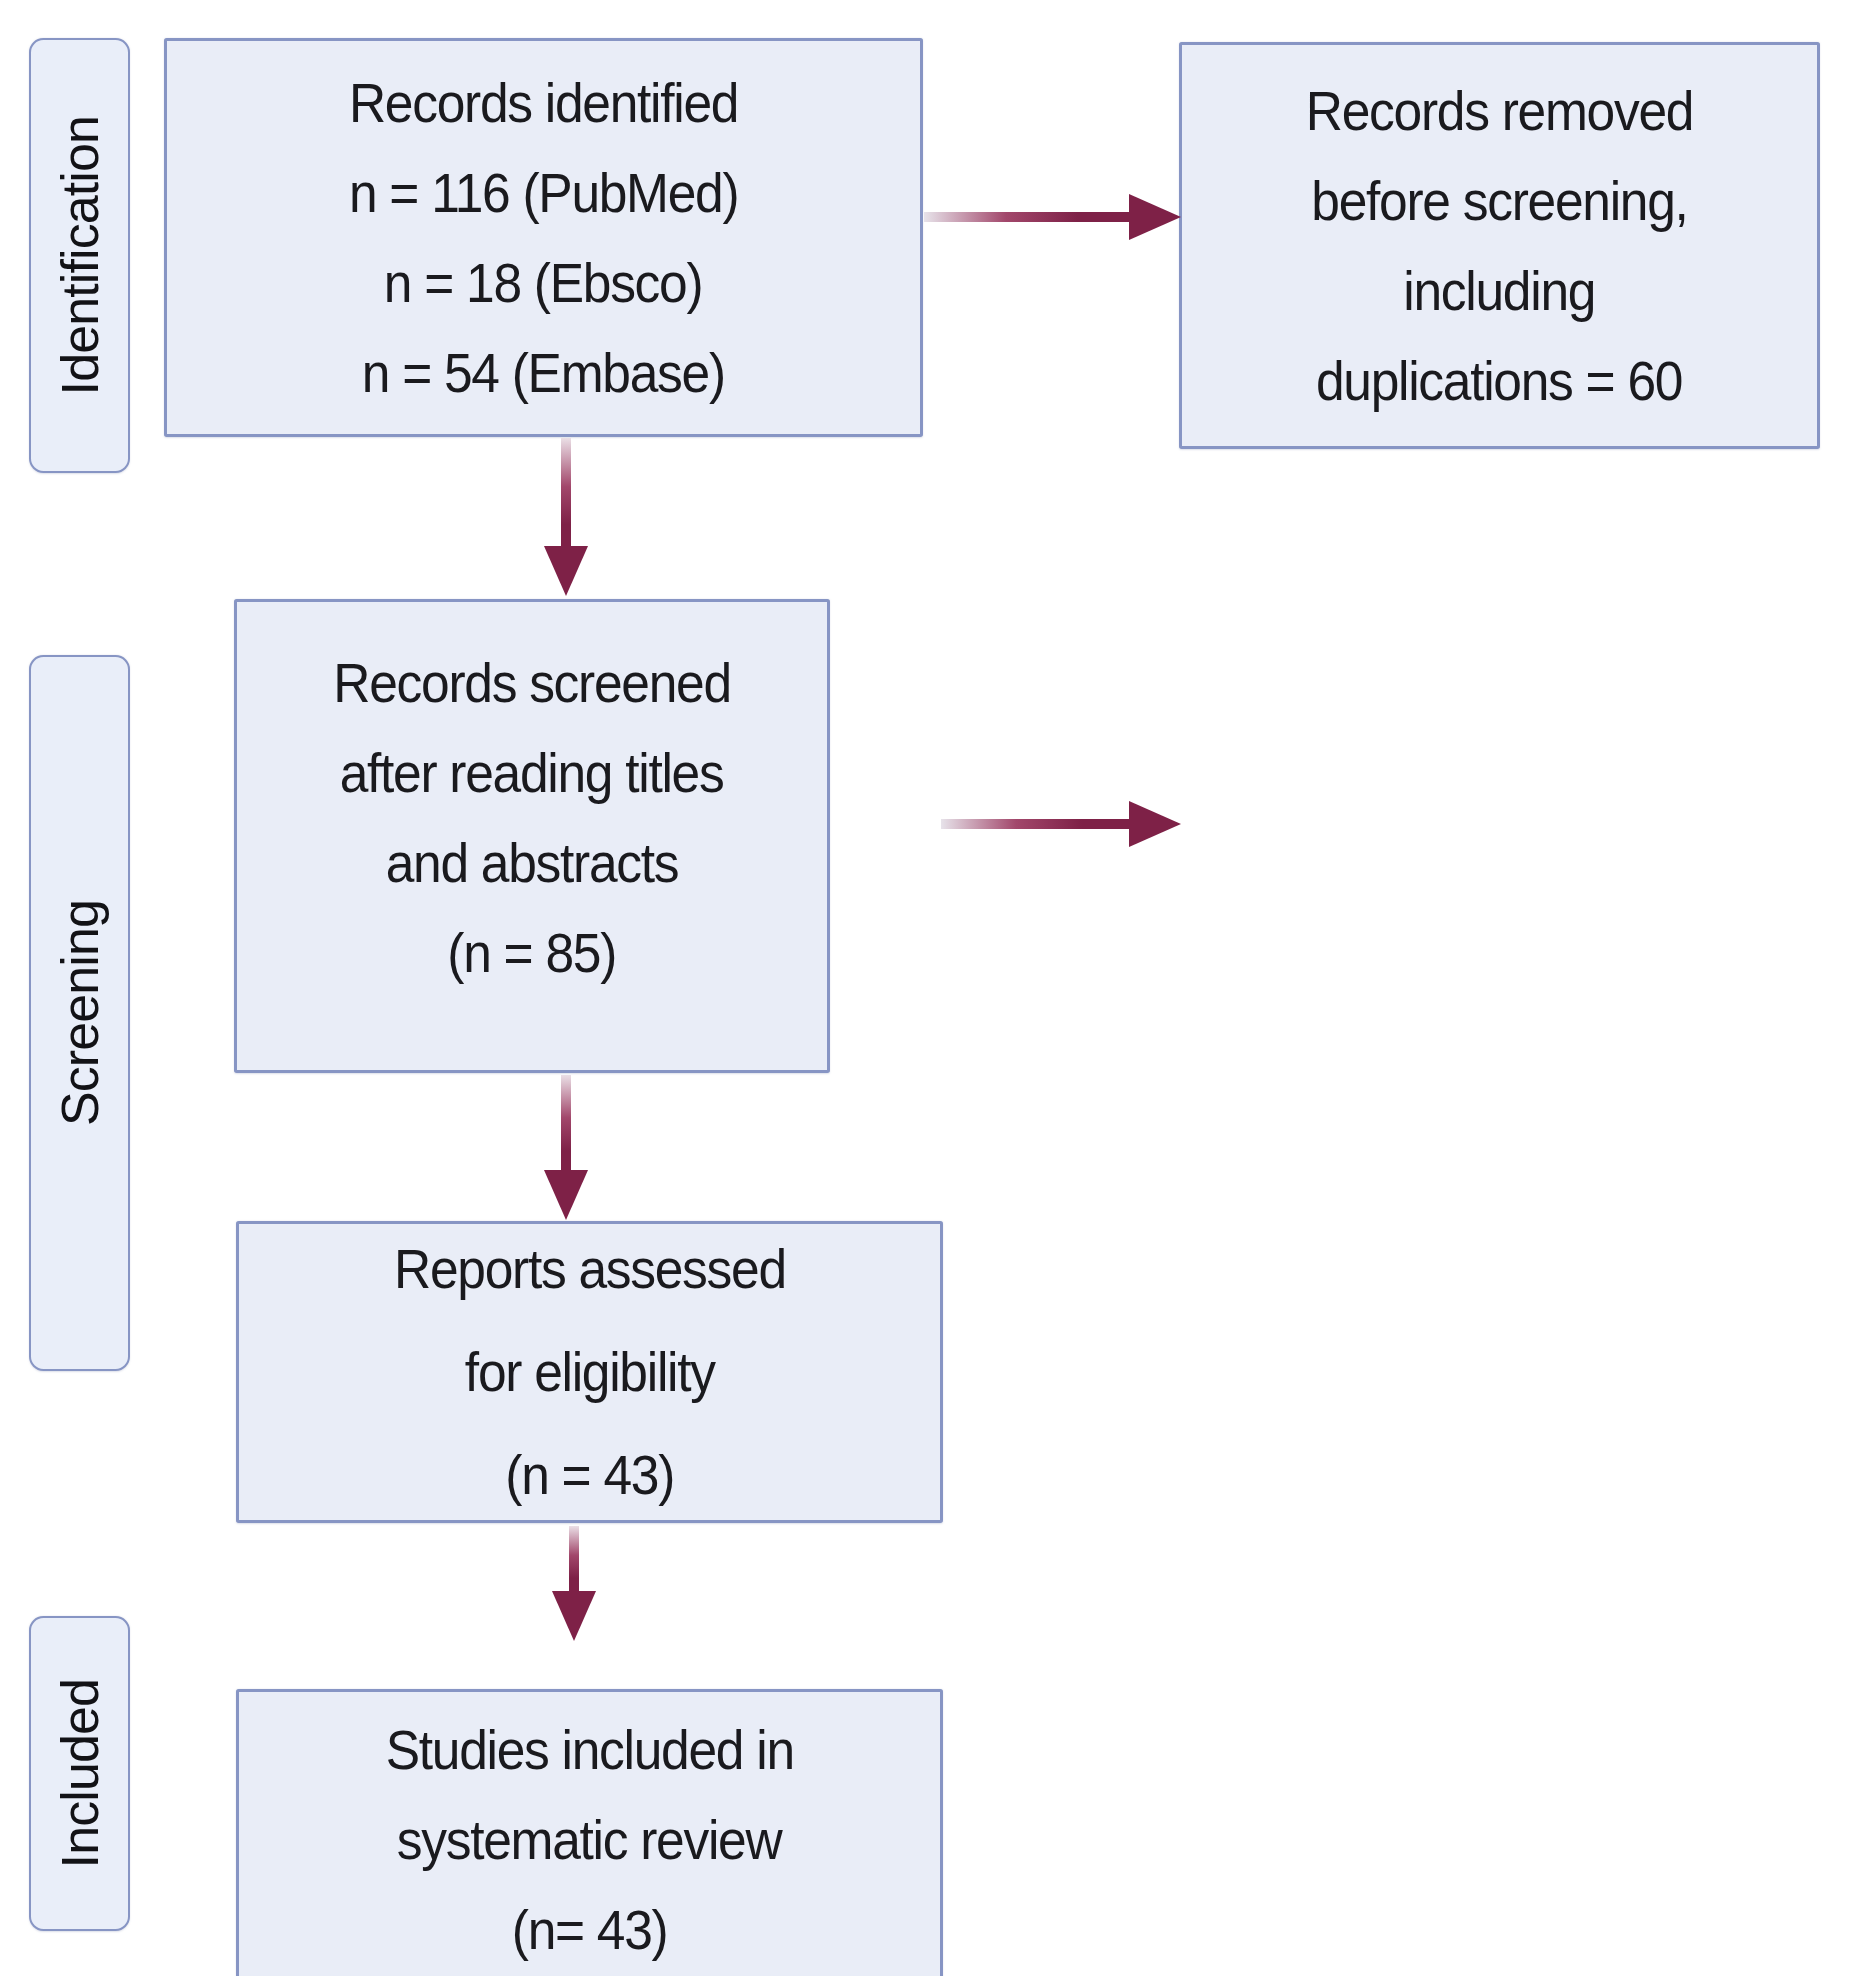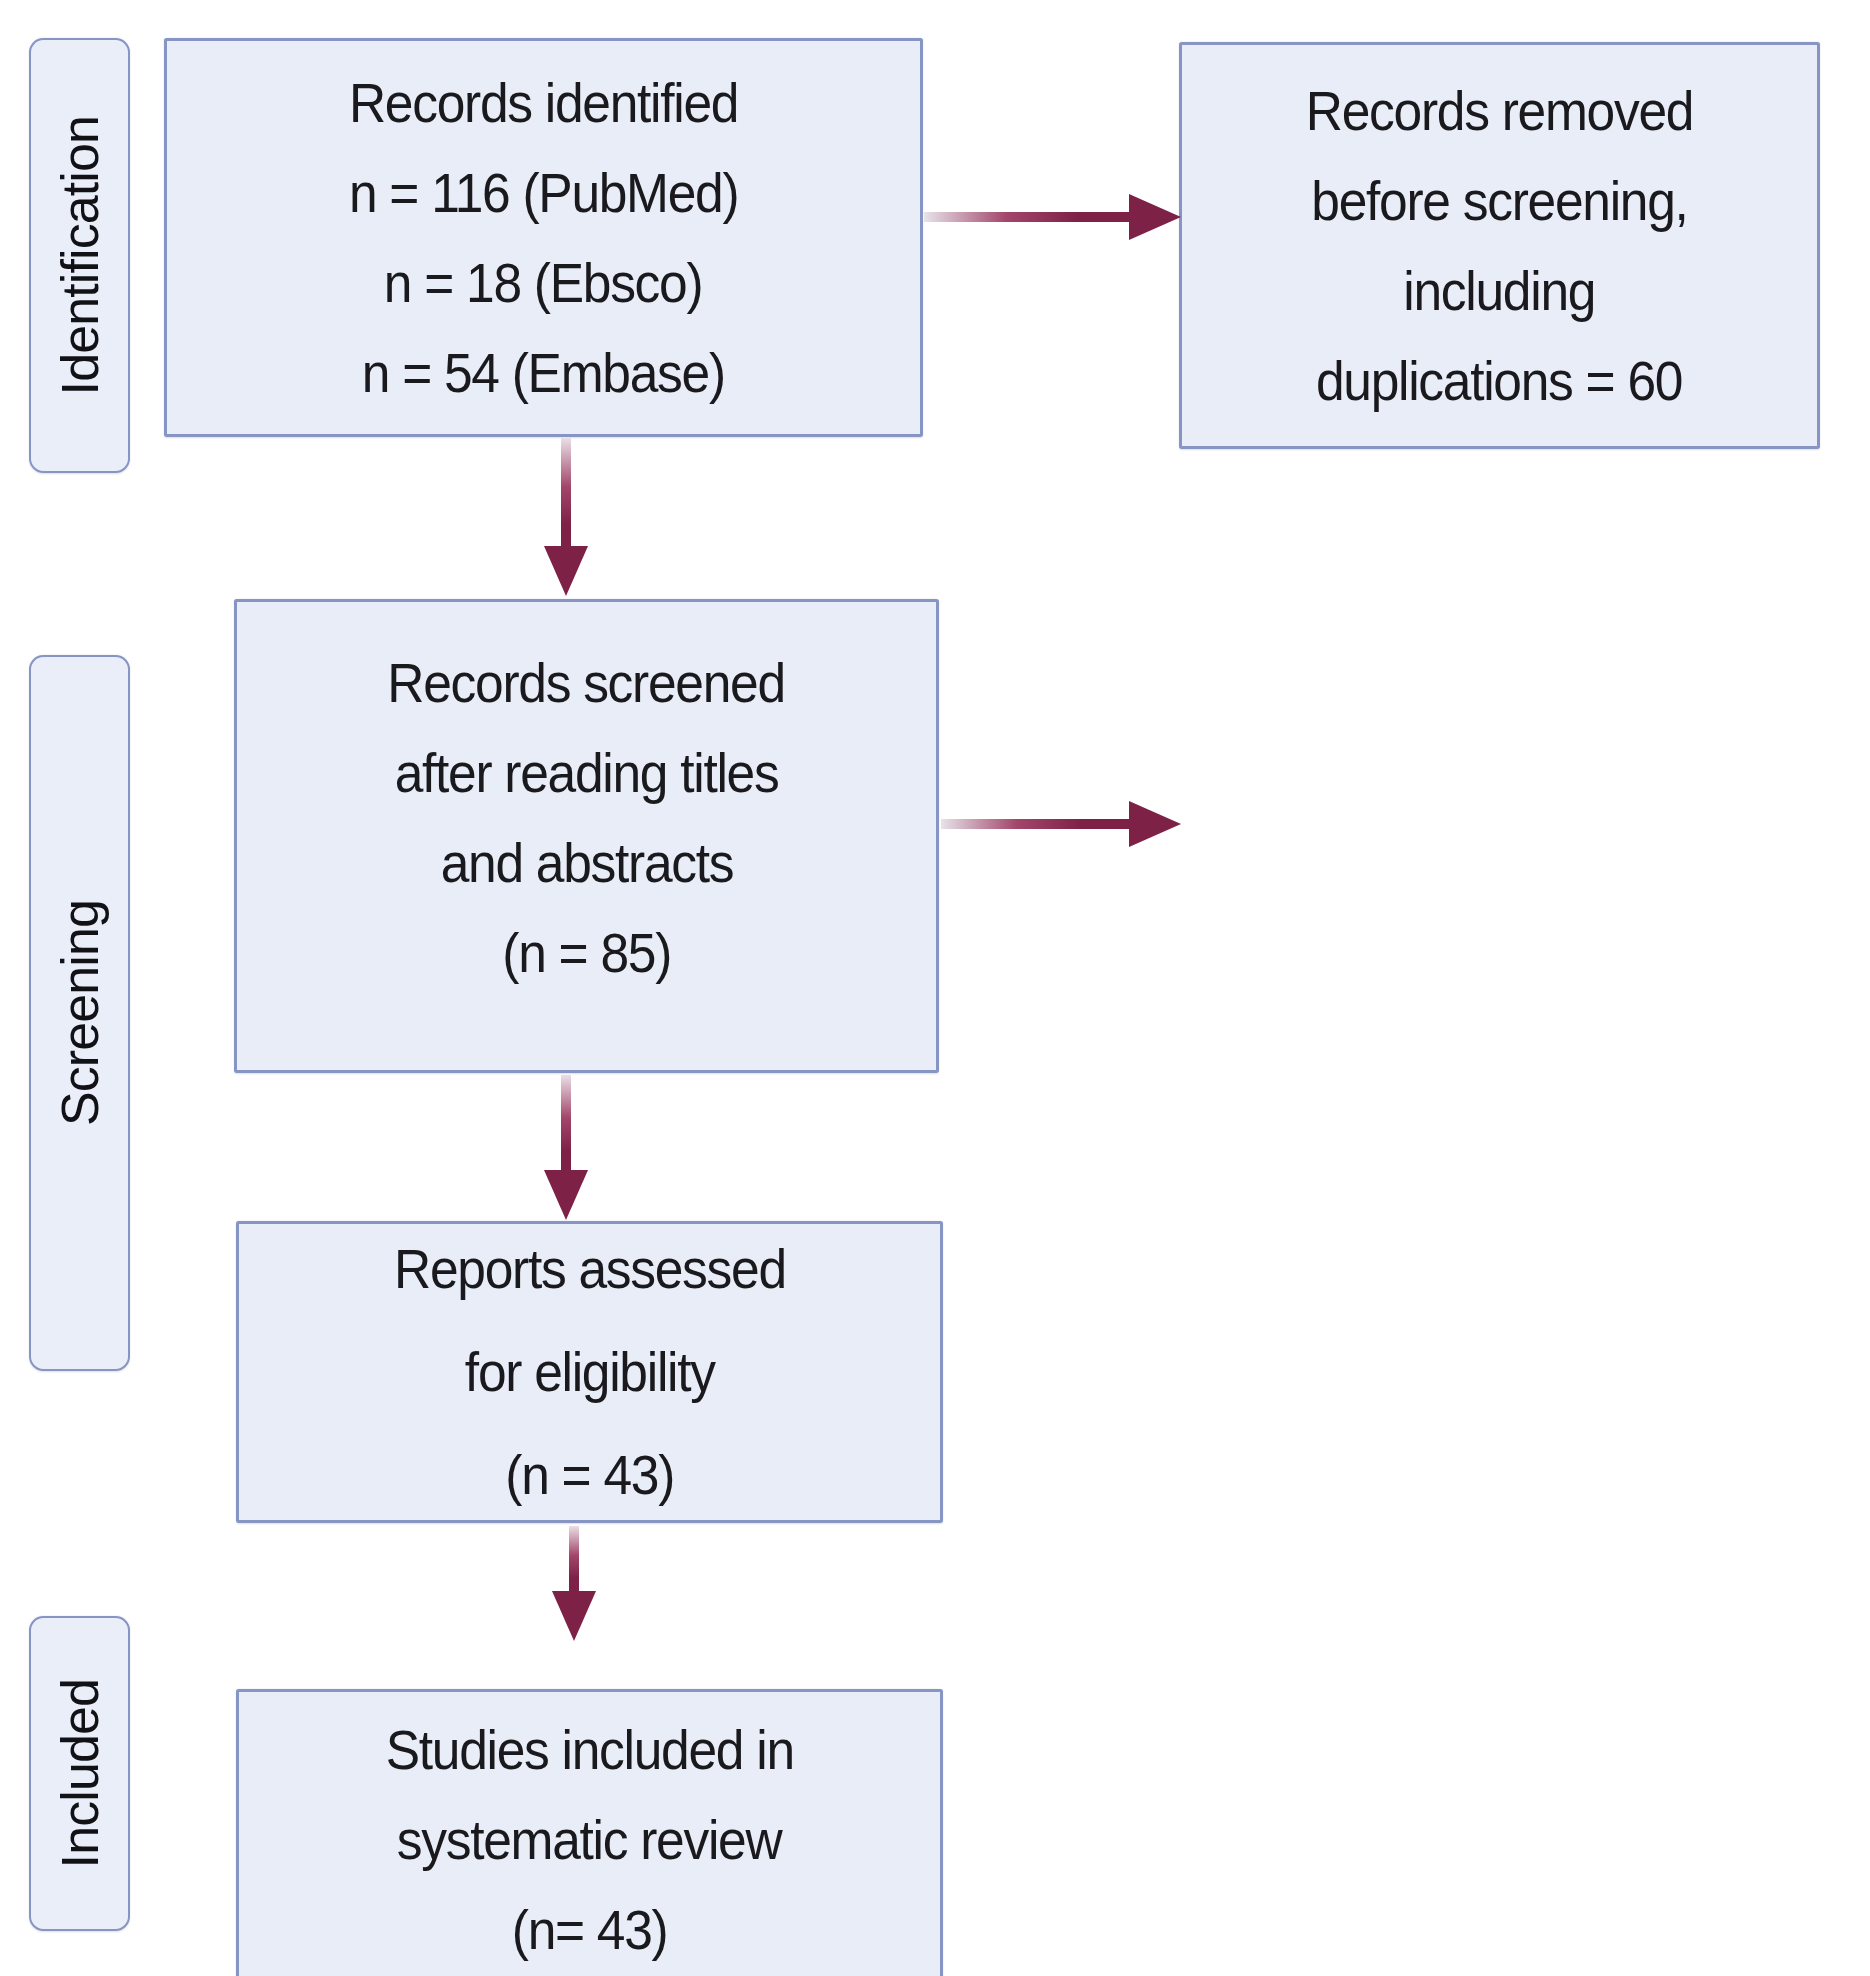--- a/index.html
+++ b/index.html
@@ -115,21 +115,21 @@
     <div class="line">n = 54 (Embase)</div>
   </div>
 
   <div class="node" style="left:1179px;top:42px;width:641px;height:407px;align-items:center;">
     <div class="line">Records removed</div>
     <div class="line">before screening,</div>
     <div class="line">including</div>
     <div class="line">duplications = 60</div>
   </div>
 
-  <div class="node" style="left:234px;top:599px;width:705px;height:474px;padding-bottom:36px;">
+  <div class="node" style="left:234px;top:599px;width:596px;height:474px;padding-bottom:36px;">
     <div class="line">Records screened</div>
     <div class="line">after reading titles</div>
     <div class="line">and abstracts</div>
     <div class="line">(n = 85)</div>
   </div>
 
 
   <div class="node" style="left:236px;top:1221px;width:707px;height:302px;justify-content:space-between;">
     <div class="line">Reports assessed</div>
     <div class="line">for eligibility</div>

